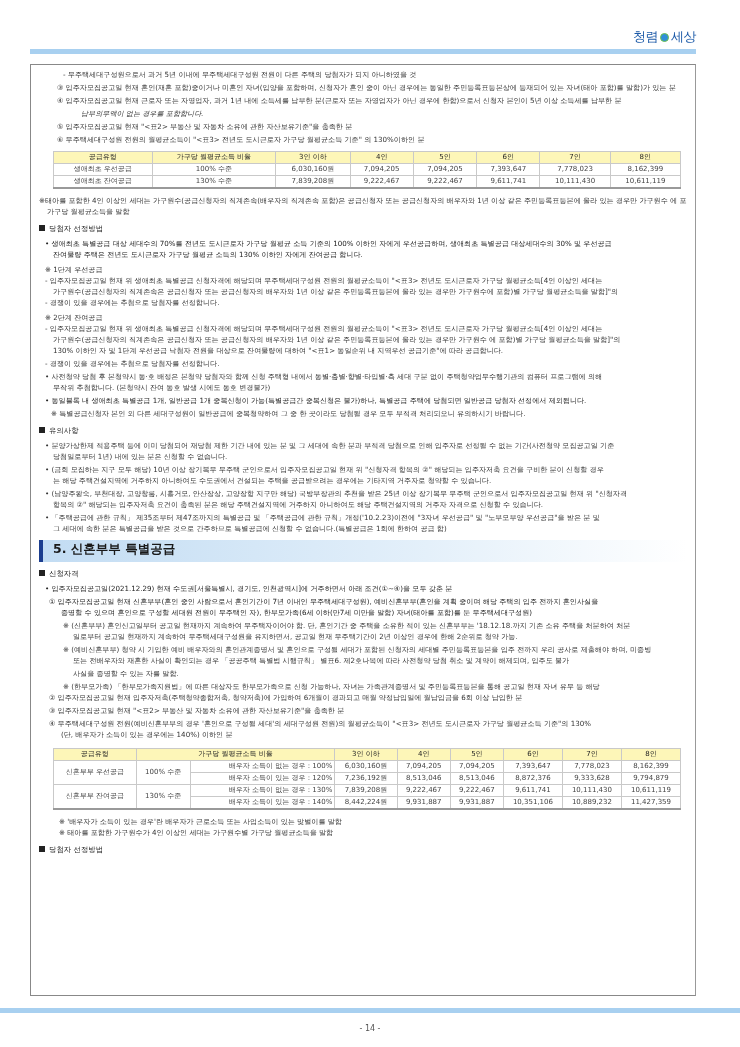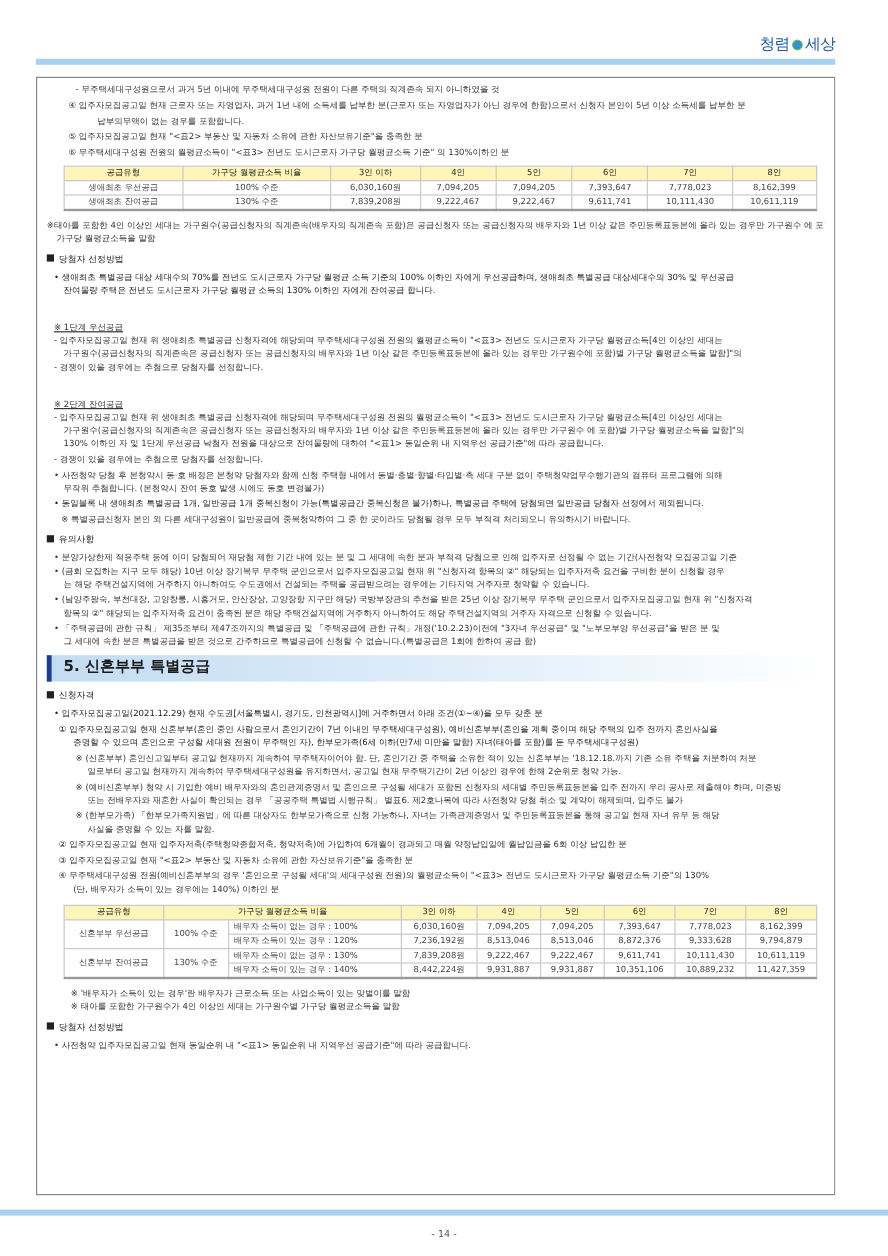--- a/index.html
+++ b/index.html
@@ -11,52 +11,53 @@
   .top-bar { position: absolute; top: 49px; left: 30px; width: 666px; height: 5px; background: #a8d0f0; }
 
   .frame { position: absolute; top: 64px; left: 30px; width: 666px; height: 932px; border: 1px solid #888; border-right-color: #999; }
   .content { position: absolute; top: 0; left: 0; right: 0; padding: 4px 8px 0 8px; font-size: 7.1px; line-height: 11px; }
 
   .line { white-space: nowrap; overflow: hidden; }
   .p { margin-bottom: 2px; }
   .ind1 { padding-left: 24px; }
   .ind2 { padding-left: 18px; }
   .ind3 { padding-left: 30px; }
-  .ind4 { padding-left: 42px; }
+  .ind4 { padding-left: 42px; font-style: italic; }
   .b { font-weight: normal; color: #222; }
   .heading { font-weight: normal; color: #222; margin: 6px 0 4px 0; font-size: 7.4px; }
   .heading .sq { display: inline-block; width: 6px; height: 6px; background: #222; margin-right: 4px; vertical-align: 0px; }
-  .sub { margin-top: 20px; text-decoration: underline; }
+  .sub { margin-top: 4px; }
 
   table.inc { border-collapse: collapse; width: 628px; margin: 6px 0 6px 14px; font-size: 7px; }
   table.inc th { background: #fdf6b8; font-weight: normal; color: #222; border: 1px solid #c9c9c9; height: 12px; padding: 0 2px; text-align: center; }
   table.inc td { border: 1px solid #c9c9c9; height: 12px; padding: 0 2px; text-align: center; color: #444; }
   table.inc { border-top: 1px solid #999; border-bottom: 2px solid #999; }
-  table.inc td.left { text-align: left; padding-left: 4px; }
+  table.inc td.left { text-align: right; padding-left: 4px; }
 
   .section-title { position: relative; margin: 6px 0 6px 0; height: 22px; background: linear-gradient(to right, #c2dcf3 0%, #e4f0fa 60%, #ffffff 100%); }
   .section-title .barl { position: absolute; left: 0; top: 0; width: 4px; height: 22px; background: #1b3d8f; }
   .section-title .txt { position: absolute; left: 14px; top: 3px; font-size: 12.5px; font-weight: bold; color: #1a1a1a; }
 
   .bottom-bar { position: absolute; top: 1008px; left: 0; width: 740px; height: 5px; background: #a8d0f0; }
   .page-num { position: absolute; top: 1024px; left: 0; width: 740px; text-align: center; font-size: 8px; color: #555; }
 </style>
 </head>
 <body>
 
 <div class="logo">
   <span>청렴</span>
   <span class="dot"></span>
   <span>세상</span>
 </div>
 <div class="top-bar"></div>
 
 <div class="frame">
   <div class="content">
-    <div class="line ind1 p">- 무주택세대구성원으로서 과거 5년 이내에 무주택세대구성원 전원이 다른 주택의 직계존속 되지 아니하였을 것</div>
+    <div class="line ind1 p">- 무주택세대구성원으로서 과거 5년 이내에 무주택세대구성원 전원이 다른 주택의 당첨자가 되지 아니하였을 것</div>
+    <div class="line ind2 p">③ 입주자모집공고일 현재 혼인(재혼 포함)중이거나 미혼인 자녀(입양을 포함하며, 신청자가 혼인 중이 아닌 경우에는 동일한 주민등록표등본상에 등재되어 있는 자녀(태아 포함)를 말함)가 있는 분</div>
     <div class="line ind2 p">④ 입주자모집공고일 현재 근로자 또는 자영업자, 과거 1년 내에 소득세를 납부한 분(근로자 또는 자영업자가 아닌 경우에 한함)으로서 신청자 본인이 5년 이상 소득세를 납부한 분</div>
     <div class="line ind4 p">납부의무액이 없는 경우를 포함합니다.</div>
     <div class="line ind2 p">⑤ 입주자모집공고일 현재 "&lt;표2&gt; 부동산 및 자동차 소유에 관한 자산보유기준"을 충족한 분</div>
     <div class="line ind2 p">⑥ 무주택세대구성원 전원의 월평균소득이 "&lt;표3&gt; 전년도 도시근로자 가구당 월평균소득 기준" 의 130%이하인 분</div>
 
     <table class="inc">
       <tbody>
           <tr>
         <th>공급유형</th>
         <th>가구당 월평균소득 비율</th>
@@ -105,42 +106,43 @@
     <div class="line" style="padding-left:14px">가구원수(공급신청자의 직계존속은 공급신청자 또는 공급신청자의 배우자와 1년 이상 같은 주민등록표등본에 올라 있는 경우만 가구원수 에 포함)별 가구당 월평균소득을 말함]"의</div>
     <div class="line p" style="padding-left:14px">130% 이하인 자 및 1단계 우선공급 낙첨자 전원을 대상으로 잔여물량에 대하여 "&lt;표1&gt; 동일순위 내 지역우선 공급기준"에 따라 공급합니다.</div>
     <div class="line p" style="padding-left:6px">- 경쟁이 있을 경우에는 추첨으로 당첨자를 선정합니다.</div>
     <div class="line" style="padding-left:6px">• 사전청약 당첨 후 본청약시 동·호 배정은 본청약 당첨자와 함께 신청 주택형 내에서 동별·층별·향별·타입별·측 세대 구분 없이 주택청약업무수행기관의 컴퓨터 프로그램에 의해</div>
     <div class="line p" style="padding-left:14px">무작위 추첨합니다. (본청약시 잔여 동호 발생 시에도 동호 변경불가)</div>
     <div class="line b p" style="padding-left:6px">• 동일블록 내 생애최초 특별공급 1개, 일반공급 1개 중복신청이 가능(특별공급간 중복신청은 불가)하나, 특별공급 주택에 당첨되면 일반공급 당첨자 선정에서 제외됩니다.</div>
     <div class="line p" style="padding-left:12px">※ 특별공급신청자 본인 외 다른 세대구성원이 일반공급에 중복청약하여 그 중 한 곳이라도 당첨될 경우 모두 부적격 처리되오니 유의하시기 바랍니다.</div>
 
     <div class="heading"><span class="sq"></span><span>유의사항</span></div>
     <div class="line" style="padding-left:6px">• 분양가상한제 적용주택 등에 이미 당첨되어 재당첨 제한 기간 내에 있는 분 및 그 세대에 속한 분과 부적격 당첨으로 인해 입주자로 선정될 수 없는 기간(사전청약 모집공고일 기준</div>
+    <div class="line p" style="padding-left:14px">당첨일로부터 1년) 내에 있는 분은 신청할 수 없습니다.</div>
     <div class="line" style="padding-left:6px">• (금회 모집하는 지구 모두 해당) 10년 이상 장기복무 무주택 군인으로서 입주자모집공고일 현재 위 "신청자격 항목의 ②" 해당되는 입주자저축 요건을 구비한 분이 신청할 경우</div>
     <div class="line p" style="padding-left:14px">는 해당 주택건설지역에 거주하지 아니하여도 수도권에서 건설되는 주택을 공급받으려는 경우에는 기타지역 거주자로 청약할 수 있습니다.</div>
     <div class="line" style="padding-left:6px">• (남양주왕숙, 부천대장, 고양창릉, 시흥거모, 안산장상, 고양장항 지구만 해당) 국방부장관의 추천을 받은 25년 이상 장기복무 무주택 군인으로서 입주자모집공고일 현재 위 "신청자격</div>
     <div class="line p" style="padding-left:14px">항목의 ②" 해당되는 입주자저축 요건이 충족된 분은 해당 주택건설지역에 거주하지 아니하여도 해당 주택건설지역의 거주자 자격으로 신청할 수 있습니다.</div>
     <div class="line" style="padding-left:6px">• 「주택공급에 관한 규칙」 제35조부터 제47조까지의 특별공급 및 「주택공급에 관한 규칙」개정('10.2.23)이전에 "3자녀 우선공급" 및 "노부모부양 우선공급"을 받은 분 및</div>
     <div class="line" style="padding-left:14px">그 세대에 속한 분은 특별공급을 받은 것으로 간주하므로 특별공급에 신청할 수 없습니다.(특별공급은 1회에 한하여 공급 함)</div>
 
     <div class="section-title">
       <div class="barl"></div>
       <div class="txt">5. 신혼부부 특별공급</div>
     </div>
 
     <div class="heading"><span class="sq"></span><span>신청자격</span></div>
     <div class="line b p" style="padding-left:6px">• 입주자모집공고일(2021.12.29) 현재 수도권[서울특별시, 경기도, 인천광역시]에 거주하면서 아래 조건(①~④)을 모두 갖춘 분</div>
     <div class="line b" style="padding-left:10px">① 입주자모집공고일 현재 신혼부부(혼인 중인 사람으로서 혼인기간이 7년 이내인 무주택세대구성원), 예비신혼부부(혼인을 계획 중이며 해당 주택의 입주 전까지 혼인사실을</div>
     <div class="line b p" style="padding-left:22px">증명할 수 있으며 혼인으로 구성할 세대원 전원이 무주택인 자), 한부모가족(6세 이하(만7세 미만을 말함) 자녀(태아를 포함)를 둔 무주택세대구성원)</div>
     <div class="line" style="padding-left:24px">※ (신혼부부) 혼인신고일부터 공고일 현재까지 계속하여 무주택자이어야 함. 단, 혼인기간 중 주택을 소유한 적이 있는 신혼부부는 '18.12.18.까지 기존 소유 주택을 처분하여 처분</div>
     <div class="line p" style="padding-left:34px">일로부터 공고일 현재까지 계속하여 무주택세대구성원을 유지하면서, 공고일 현재 무주택기간이 2년 이상인 경우에 한해 2순위로 청약 가능.</div>
     <div class="line" style="padding-left:24px">※ (예비신혼부부) 청약 시 기입한 예비 배우자와의 혼인관계증명서 및 혼인으로 구성될 세대가 포함된 신청자의 세대별 주민등록표등본을 입주 전까지 우리 공사로 제출해야 하며, 미증빙</div>
     <div class="line p" style="padding-left:34px">또는 전배우자와 재혼한 사실이 확인되는 경우 「공공주택 특별법 시행규칙」 별표6. 제2호나목에 따라 사전청약 당첨 취소 및 계약이 해제되며, 입주도 불가</div>
+    <div class="line p" style="padding-left:34px">사실을 증명할 수 있는 자를 말함.</div>
     <div class="line" style="padding-left:24px">※ (한부모가족) 「한부모가족지원법」에 따른 대상자도 한부모가족으로 신청 가능하나, 자녀는 가족관계증명서 및 주민등록표등본을 통해 공고일 현재 자녀 유무 등 해당</div>
-    <div class="line p" style="padding-left:34px">사실을 증명할 수 있는 자를 말함.</div>
     <div class="line p" style="padding-left:10px">② 입주자모집공고일 현재 입주자저축(주택청약종합저축, 청약저축)에 가입하여 6개월이 경과되고 매월 약정납입일에 월납입금을 6회 이상 납입한 분</div>
     <div class="line p" style="padding-left:10px">③ 입주자모집공고일 현재 "&lt;표2&gt; 부동산 및 자동차 소유에 관한 자산보유기준"을 충족한 분</div>
     <div class="line" style="padding-left:10px">④ 무주택세대구성원 전원(예비신혼부부의 경우 '혼인으로 구성될 세대'의 세대구성원 전원)의 월평균소득이 "&lt;표3&gt; 전년도 도시근로자 가구당 월평균소득 기준"의 130%</div>
     <div class="line" style="padding-left:22px">(단, 배우자가 소득이 있는 경우에는 140%) 이하인 분</div>
 
     <table class="inc" style="margin-top:8px">
       <tbody>
           <tr>
         <th>공급유형</th>
         <th colspan="2">가구당 월평균소득 비율</th>
@@ -191,18 +193,17 @@
         <td>10,889,232</td>
         <td>11,427,359</td>
       </tr>
     </tbody>
       </table>
 
     <div class="line" style="padding-left:20px">※ '배우자가 소득이 있는 경우'란 배우자가 근로소득 또는 사업소득이 있는 맞벌이를 말함</div>
     <div class="line p" style="padding-left:20px">※ 태아를 포함한 가구원수가 4인 이상인 세대는 가구원수별 가구당 월평균소득을 말함</div>
 
     <div class="heading"><span class="sq"></span><span>당첨자 선정방법</span></div>
-    <div class="line" style="padding-left:6px">• 사전청약 입주자모집공고일 현재 동일순위 내 "&lt;표1&gt; 동일순위 내 지역우선 공급기준"에 따라 공급합니다.</div>
   </div>
 </div>
 
 <div class="bottom-bar"></div>
 <div class="page-num">- 14 -</div>
 
 </body></html>

